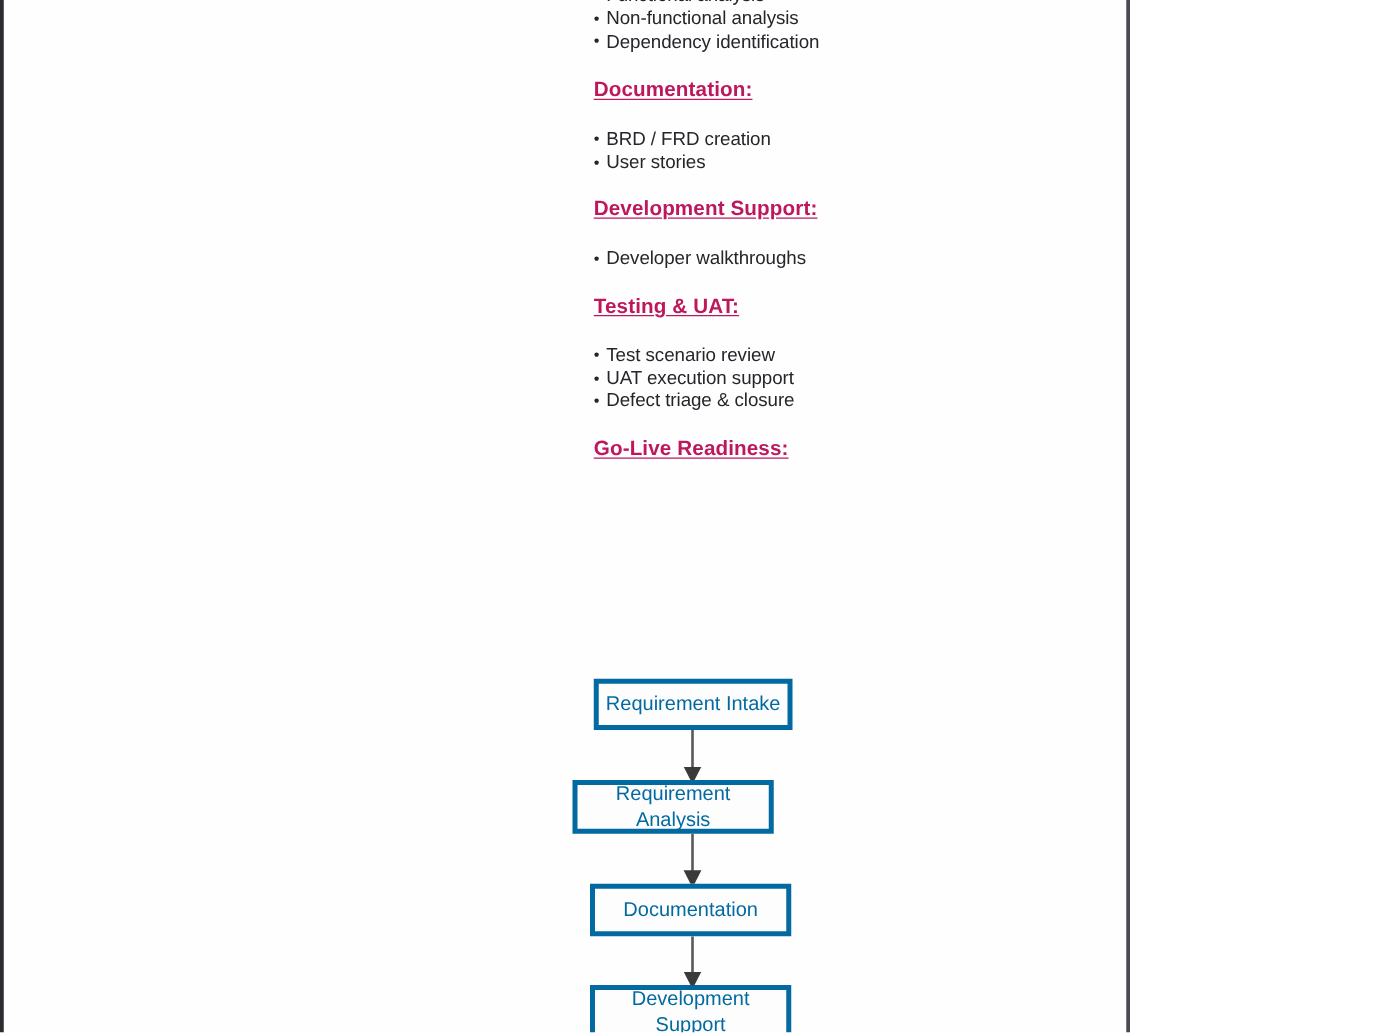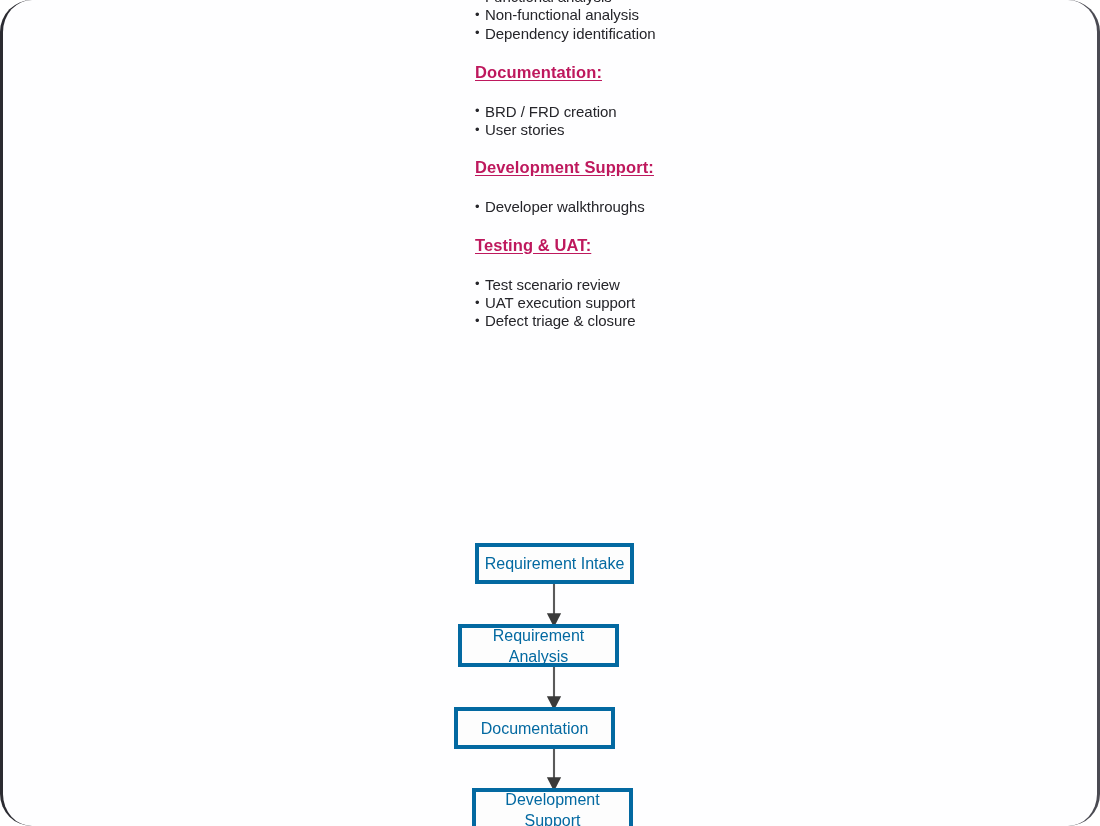--- a/index.html
+++ b/index.html
@@ -6,28 +6,27 @@
   html, body {
     margin: 0;
     padding: 0;
     background: #ffffff;
   }
   body {
     font-family: "Liberation Sans", sans-serif;
   }
   .page {
     position: relative;
-    width: 1100px;
+    width: 904px;
     height: 826px;
     background: #fefeff;
     overflow: hidden;
     box-sizing: border-box;
     border-left: 3px solid #2b2b31;
     border-right: 3px solid #4a4a52;
-    border-radius: 32px;
   }
 
   
   .content-column {
     position: absolute;
     left: 472px;
     top: -12px;
     width: 420px;
   }
 
@@ -155,20 +154,21 @@
       <ul class="bullet-list">
         <li class="bullet-item">Test scenario review</li>
         <li class="bullet-item">UAT execution support</li>
         <li class="bullet-item">Defect triage &amp; closure</li>
       </ul>
     </div>
 
     <div class="gap-after-list"></div>
 
     <div class="section">
+      <div class="section-heading">Go-Live Readiness:</div>
       <div class="gap-head"></div>
     </div>
 
   </div>
 
   <div class="flowchart">
 
     <svg class="connectors" viewBox="0 0 1100 826">
       <defs>
         <marker id="arrowhead" markerWidth="8" markerHeight="8" refX="3.2" refY="4" orient="auto" markerUnits="strokeWidth">
@@ -182,21 +182,21 @@
 
     <div class="flow-node" style="left:472px; top:543px; width:159px; height:41px;">
       <span>Requirement Intake</span>
     </div>
 
     <div class="flow-node" style="left:455px; top:624px; width:161px; height:43px; flex-direction:column;">
       <span>Requirement</span>
       <span>Analysis</span>
     </div>
 
-    <div class="flow-node" style="left:451px; top:707px; width:161px; height:42px;text-align:center;">
+    <div class="flow-node" style="left:469px; top:707px; width:161px; height:42px;text-align:center;">
       <span>Documentation</span>
     </div>
 
     <div class="flow-node" style="left:469px; top:788px; width:161px; height:43px; flex-direction:column;">
       <span>Development</span>
       <span>Support</span>
     </div>
 
   </div>
 

